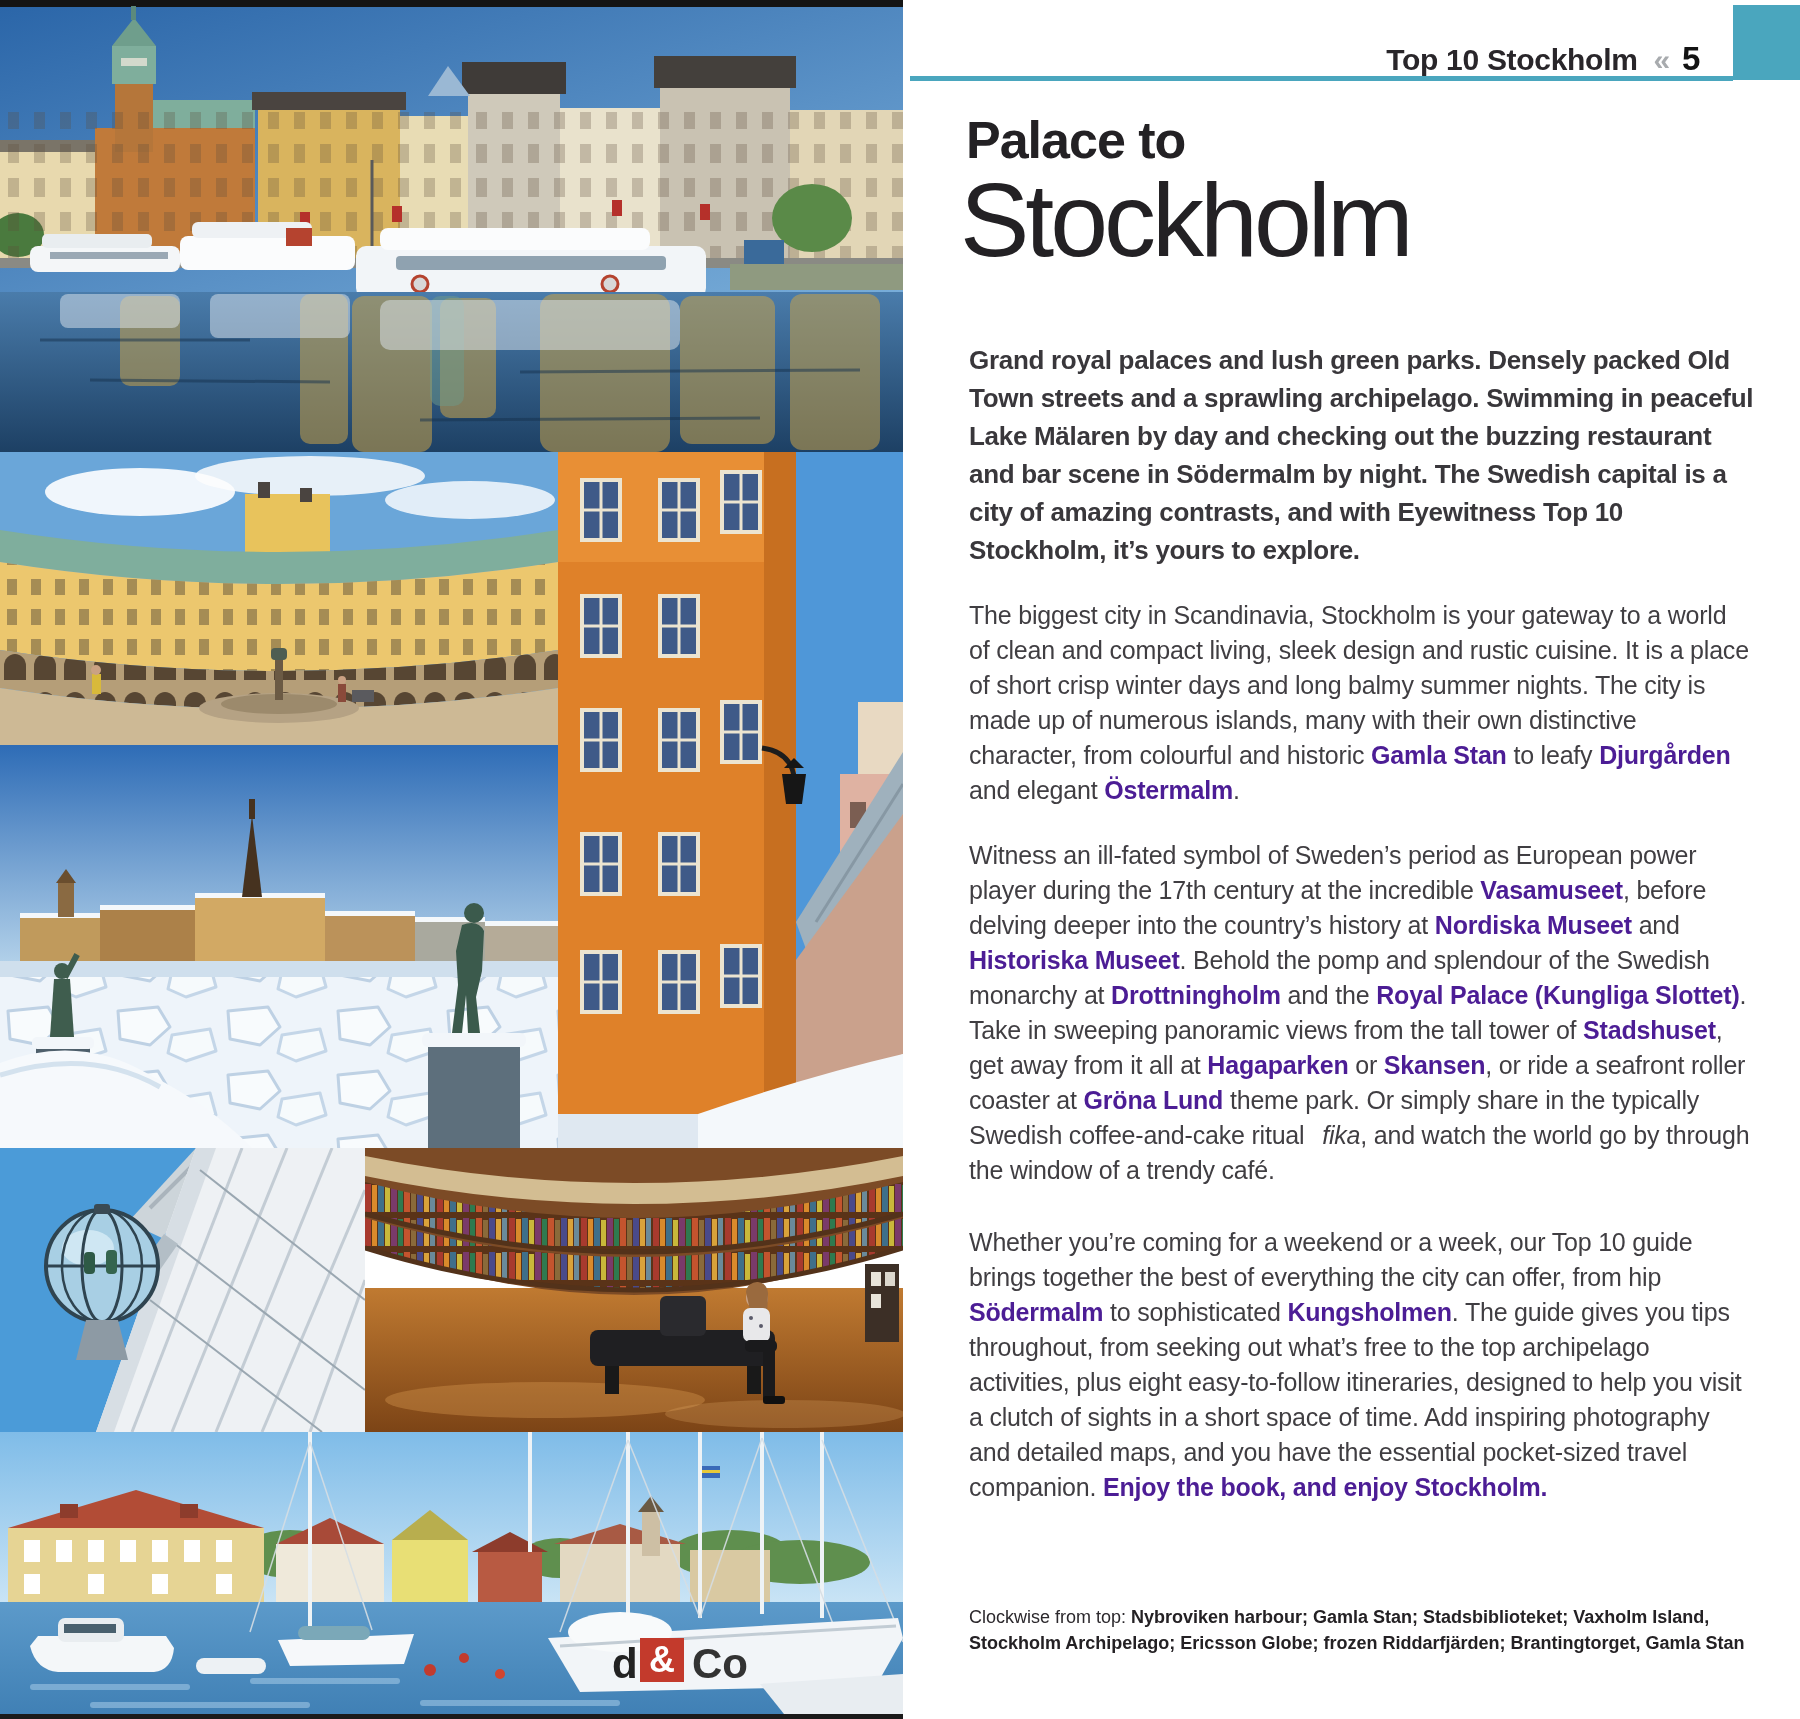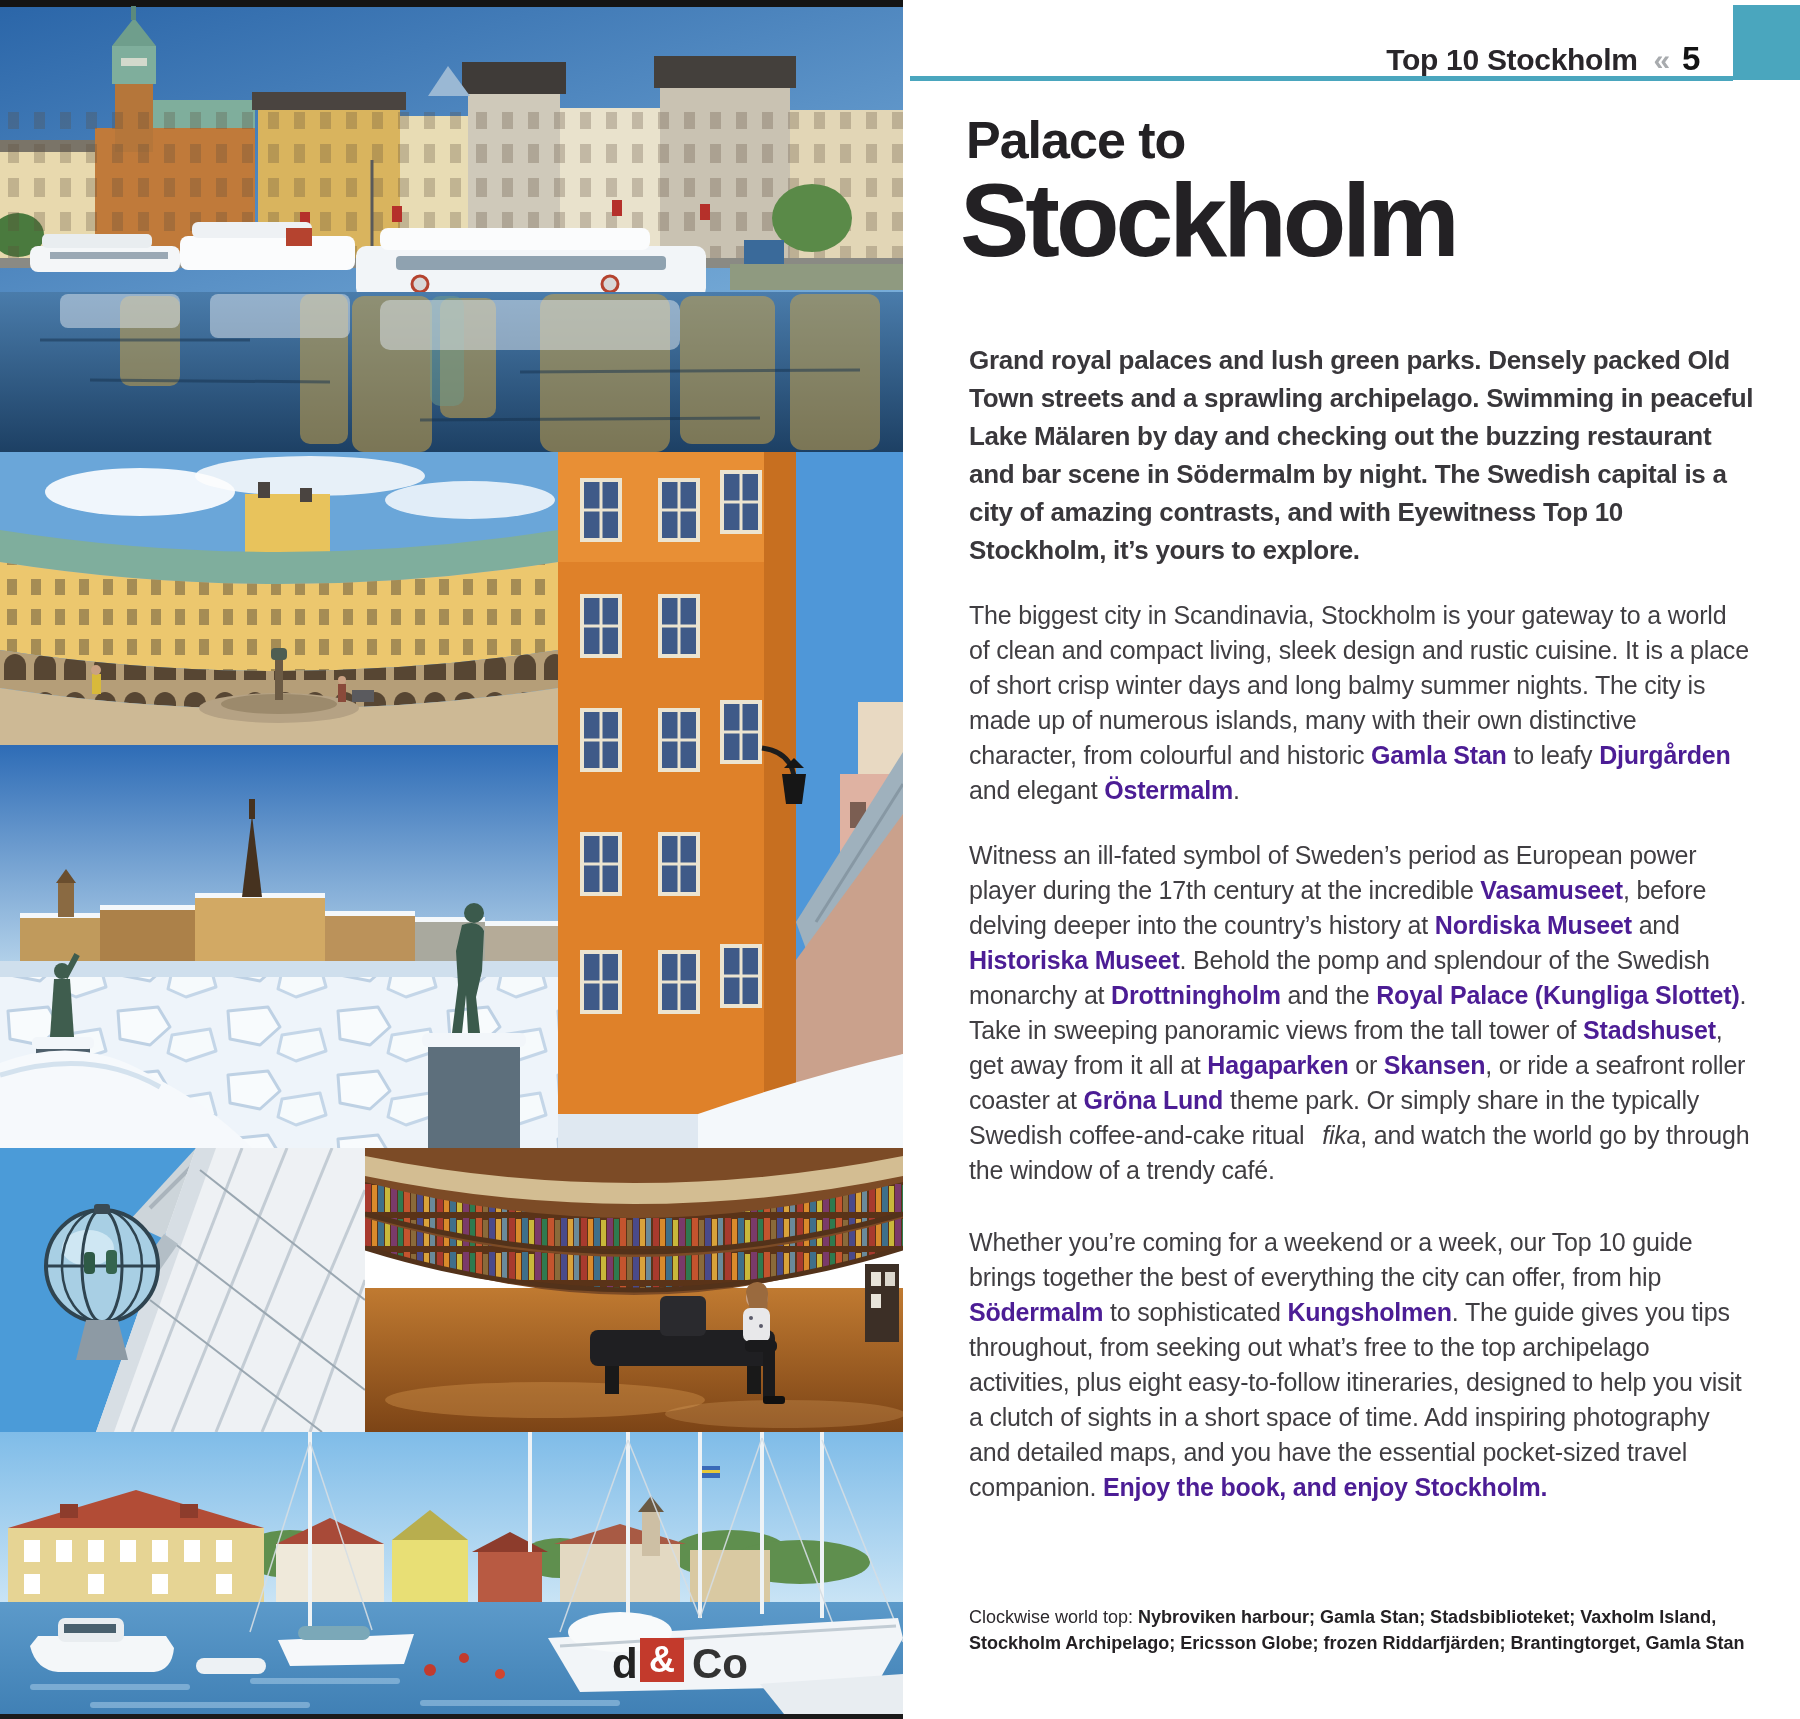--- a/index.html
+++ b/index.html
@@ -10,21 +10,21 @@
   
   .running-head{position:absolute;top:40px;right:100px;font-size:30px;font-weight:bold;
                 color:#29262a;letter-spacing:-0.3px;white-space:nowrap;}
   .running-head .chev{color:#a8abae;margin:0 12px 0 16px;font-weight:bold;}
   .running-head .num{font-size:33px;color:#131313;}
   .corner-block{position:absolute;top:5px;right:0;width:67px;height:75px;background:#4AA6BE;}
   .head-rule{position:absolute;top:76px;left:910px;right:67px;height:5px;background:#4AA6BE;}
   
   .kicker{position:absolute;left:966px;top:110px;font-size:52px;font-weight:bold;
           color:#232124;letter-spacing:-1px;}
-  .main-title{position:absolute;left:960px;top:164px;font-size:104px;font-weight:bold;
+  .main-title{position:absolute;left:960px;top:164px;font-size:104px;font-weight:normal;
           color:#232124;letter-spacing:-4px;line-height:112px;}
   
   .article p{position:absolute;left:969px;width:782px;margin:0;font-size:25px;line-height:35px;
           color:#403e42;letter-spacing:-0.2px;}
   p.intro{top:341px;width:786px;font-size:26px;line-height:38px;font-weight:bold;color:#39373b;
           letter-spacing:-0.3px;}
   #para-1{top:598px;} #para-2{top:838px;} #para-3{top:1225px;}
   .seg-b{font-weight:bold;color:#4c1d95;}
   .seg-i{font-style:italic;margin-left:11px;}
   .photo-caption{position:absolute;left:969px;top:1604px;width:800px;font-size:18px;
@@ -457,15 +457,15 @@
   <div class="kicker">Palace to</div>
   <div class="main-title">Stockholm</div>
 
   <div class="article">
     <p class="intro">Grand royal palaces and lush green parks. Densely packed Old Town streets and a sprawling archipelago. Swimming in peaceful Lake Mälaren by day and checking out the buzzing restaurant and bar scene in Södermalm by night. The Swedish capital is a city of amazing contrasts, and with Eyewitness Top 10 Stockholm, it’s yours to explore.</p>
     <p id="para-1"><span>The biggest city in Scandinavia, Stockholm is your gateway to a world of clean and compact living, sleek design and rustic cuisine. It is a place of short crisp winter days and long balmy summer nights. The city is made up of numerous islands, many with their own distinctive character, from colourful and historic </span><span class="seg-b">Gamla Stan</span><span> to leafy </span><span class="seg-b">Djurgården</span><span> and elegant </span><span class="seg-b">Östermalm</span><span>.</span></p>
     <p id="para-2"><span>Witness an ill-fated symbol of Sweden’s period as European power player during the 17th century at the incredible </span><span class="seg-b">Vasamuseet</span><span>, before delving deeper into the country’s history at </span><span class="seg-b">Nordiska Museet</span><span> and </span><span class="seg-b">Historiska Museet</span><span>. Behold the pomp and splendour of the Swedish monarchy at </span><span class="seg-b">Drottningholm</span><span> and the </span><span class="seg-b">Royal Palace (Kungliga Slottet)</span><span>. Take in sweeping panoramic views from the tall tower of </span><span class="seg-b">Stadshuset</span><span>, get away from it all at </span><span class="seg-b">Hagaparken</span><span> or </span><span class="seg-b">Skansen</span><span>, or ride a seafront roller coaster at </span><span class="seg-b">Gröna Lund</span><span> theme park. Or simply share in the typically Swedish coffee-and-cake ritual </span><span class="seg-i">fika</span><span>, and watch the world go by through the window of a trendy café.</span></p>
     <p id="para-3"><span>Whether you’re coming for a weekend or a week, our Top 10 guide brings together the best of everything the city can offer, from hip </span><span class="seg-b">Södermalm</span><span> to sophisticated </span><span class="seg-b">Kungsholmen</span><span>. The guide gives you tips throughout, from seeking out what’s free to the top archipelago activities, plus eight easy-to-follow itineraries, designed to help you visit a clutch of sights in a short space of time. Add inspiring photography and detailed maps, and you have the essential pocket-sized travel companion. </span><span class="seg-b">Enjoy the book, and enjoy Stockholm.</span></p>
   </div>
 
-  <div class="photo-caption"><span>Clockwise world top: </span><span class="seg-b">Nybroviken harbour; Gamla Stan; Stadsbiblioteket; Vaxholm Island, Stockholm Archipelago; Ericsson Globe; frozen Riddarfjärden; Brantingtorget, Gamla Stan</span></div>
+  <div class="photo-caption"><span>Clockwise from top: </span><span class="seg-b">Nybroviken harbour; Gamla Stan; Stadsbiblioteket; Vaxholm Island, Stockholm Archipelago; Ericsson Globe; frozen Riddarfjärden; Brantingtorget, Gamla Stan</span></div>
 
 </div>
 
 </body></html>

